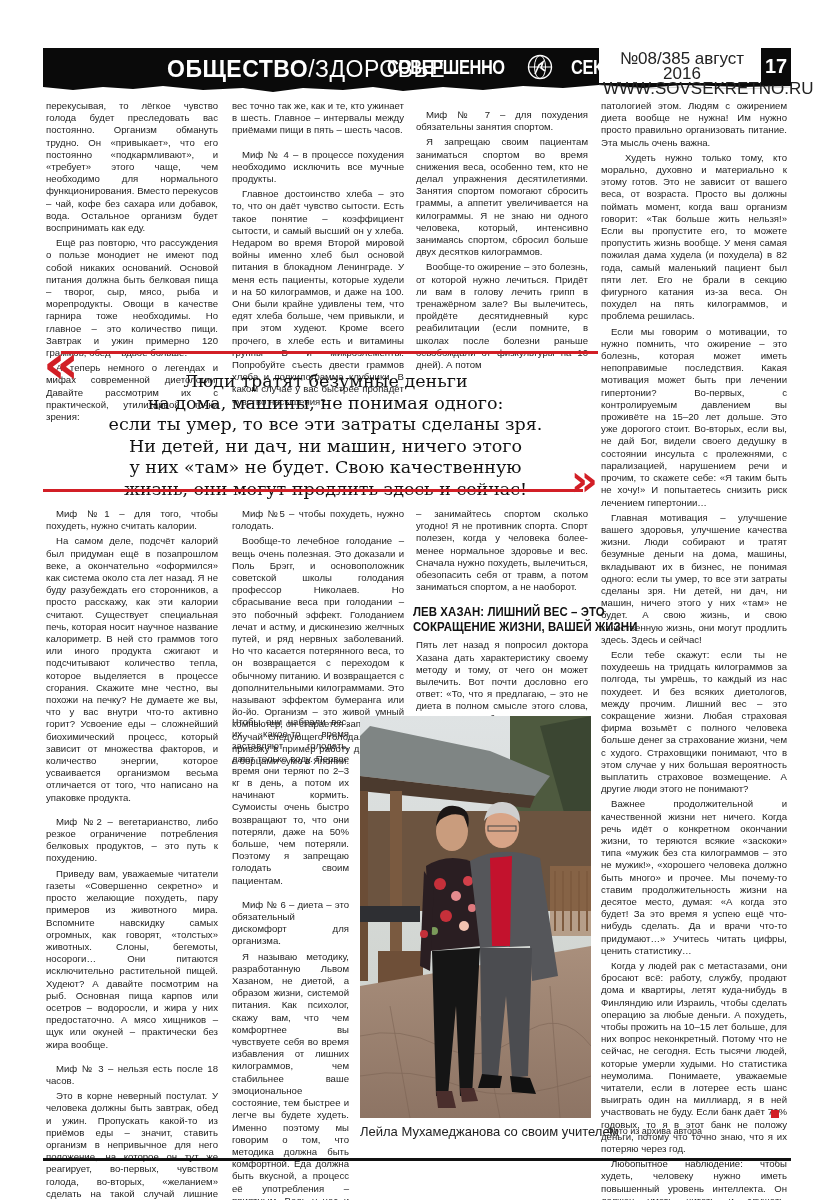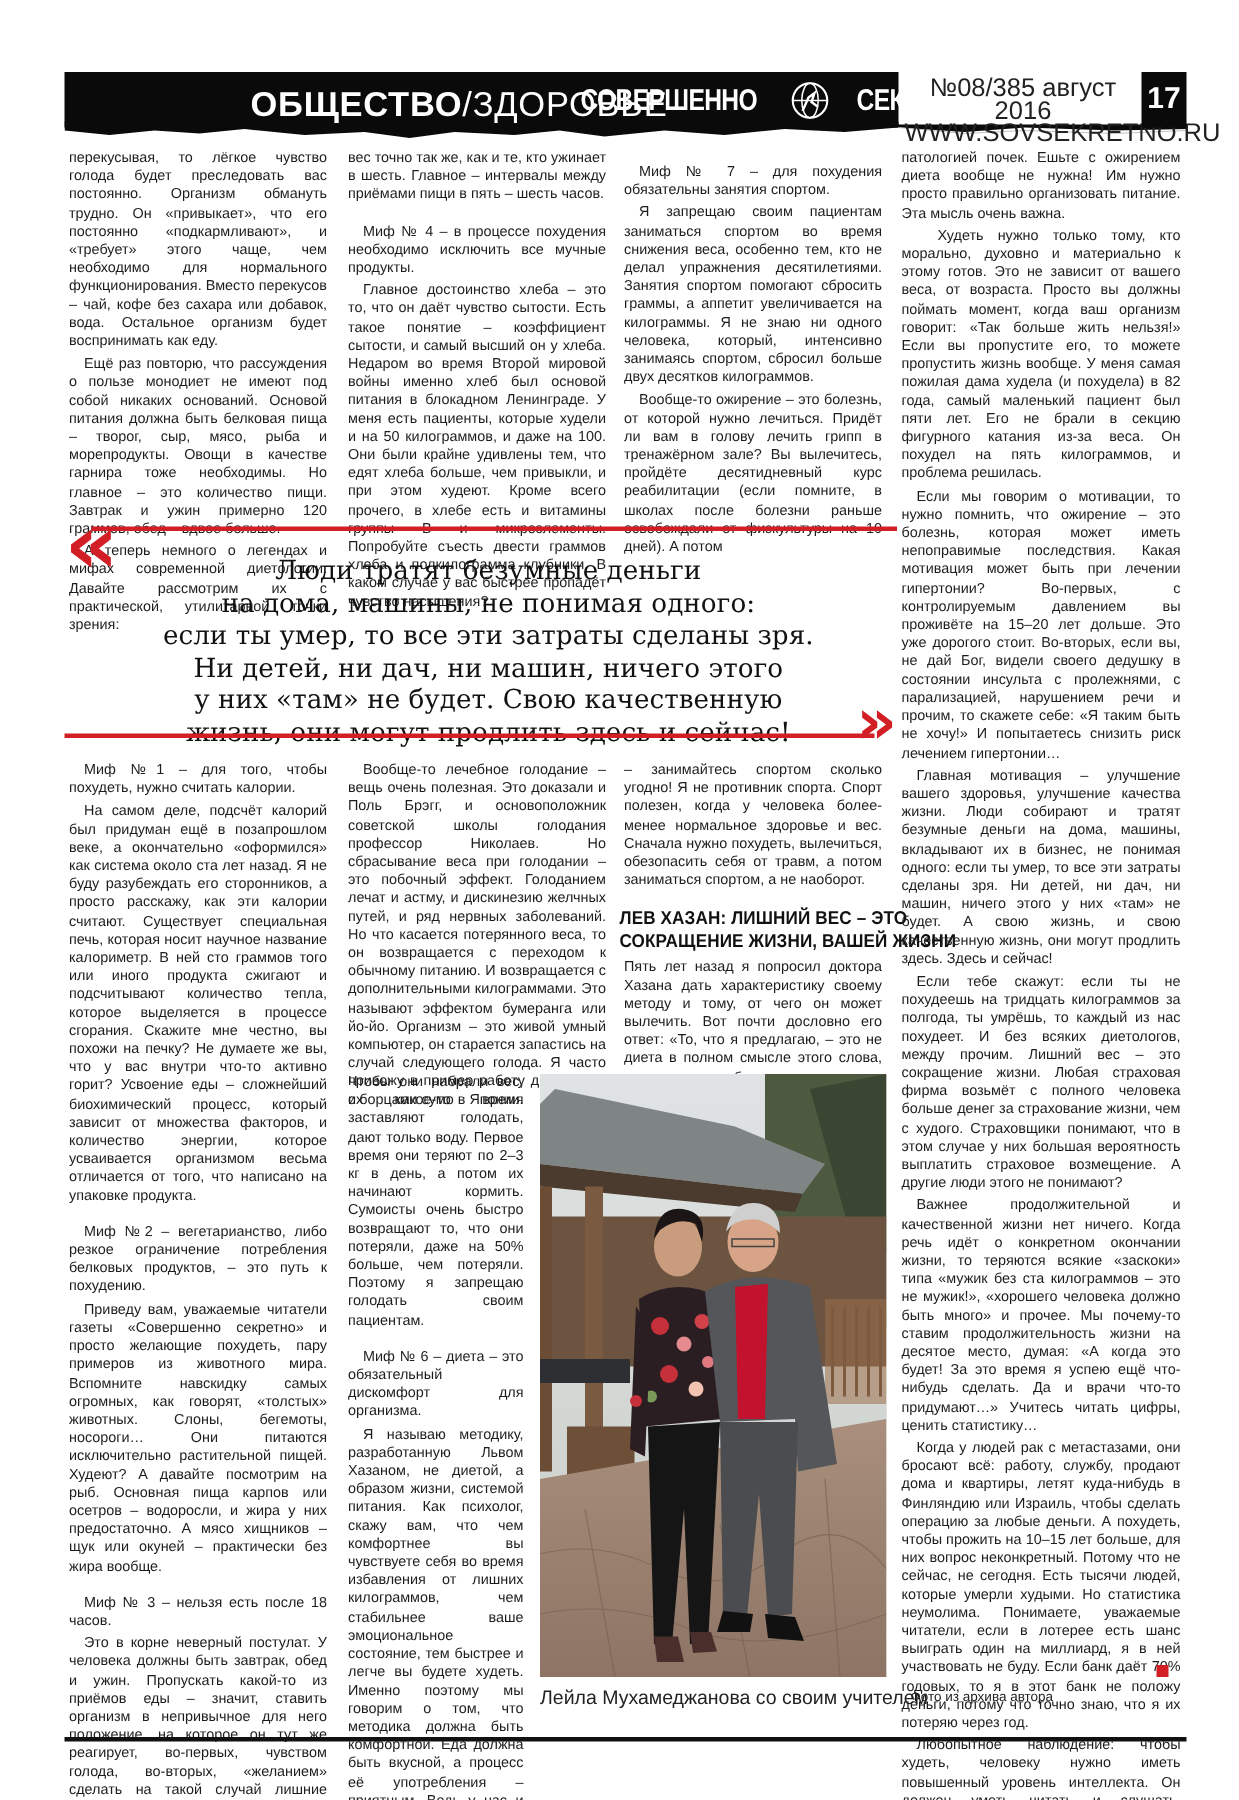--- a/index.html
+++ b/index.html
@@ -113,39 +113,40 @@
 <div class="col c1" style="top:505px;">
   <p>Миф №1 – для того, чтобы похудеть, нужно считать калории.</p>
   <p>На самом деле, подсчёт калорий был придуман ещё в позапрошлом веке, а окончательно «оформился» как система около ста лет назад. Я не буду разубеждать его сторонников, а просто расскажу, как эти калории считают. Существует специальная печь, которая носит научное название калориметр. В ней сто граммов того или иного продукта сжигают и подсчитывают количество тепла, которое выделяется в процессе сгорания. Скажите мне честно, вы похожи на печку? Не думаете же вы, что у вас внутри что-то активно горит? Усвоение еды – сложнейший биохимический процесс, который зависит от множества факторов, и количество энергии, которое усваивается организмом весьма отличается от того, что написано на упаковке продукта.</p>
   <p class="gap">Миф №2 – вегетарианство, либо резкое ограничение потребления белковых продуктов, – это путь к похудению.</p>
   <p>Приведу вам, уважаемые читатели газеты «Совершенно секретно» и просто желающие похудеть, пару примеров из животного мира. Вспомните навскидку самых огромных, как говорят, «толстых» животных. Слоны, бегемоты, носороги… Они питаются исключительно растительной пищей. Худеют? А давайте посмотрим на рыб. Основная пища карпов или осетров – водоросли, и жира у них предостаточно. А мясо хищников – щук или окуней – практически без жира вообще.</p>
   <p class="gap">Миф № 3 – нельзя есть после 18 часов.</p>
   <p>Это в корне неверный постулат. У человека должны быть завтрак, обед и ужин. Пропускать какой-то из приёмов еды – значит, ставить организм в непривычное для него положение, на которое он тут же реагирует, во-первых, чувством голода, во-вторых, «желанием» сделать на такой случай лишние жировые запасы. Младенцы, которые не читают глянцевых журналов и не понимают рассуждений диетологов почему-то требуют, чтобы их покормили на ночь, иначе они вам просто спать не дадут. Это в них природа говорит, инстинкты. Ужин – это обязательно. Мои пациенты, которые ужинают в девять-десять часов вечера, теряют</p>
 </div>
 
 <div class="col c2" style="top:505px;">
+  <p>Миф №5 – чтобы похудеть, нужно голодать.</p>
   <p>Вообще-то лечебное голодание – вещь очень полезная. Это доказали и Поль Брэгг, и основоположник советской школы голодания профессор Николаев. Но сбрасывание веса при голодании – это побочный эффект. Голоданием лечат и астму, и дискинезию желчных путей, и ряд нервных заболеваний. Но что касается потерянного веса, то он возвращается с переходом к обычному питанию. И возвращается с дополнительными килограммами. Это называют эффектом бумеранга или йо-йо. Организм – это живой умный компьютер, он старается запастись на случай следующего голода. Я часто привожу в пример работу диетологов с борцами сумо в Японии.</p>
 </div>
 <div class="col c2b" style="top:713px;">
   <p class="noind">Чтобы они набрали вес, их какое-то время заставляют голодать, дают только воду. Первое время они теряют по 2–3 кг в день, а потом их начинают кормить. Сумоисты очень быстро возвращают то, что они потеряли, даже на 50% больше, чем потеряли. Поэтому я запрещаю голодать своим пациентам.</p>
   <p class="gap">Миф № 6 – диета – это обязательный дискомфорт для организма.</p>
   <p>Я называю методику, разработанную Львом Хазаном, не диетой, а образом жизни, системой питания. Как психолог, скажу вам, что чем комфортнее вы чувствуете себя во время избавления от лишних килограммов, чем стабильнее ваше эмоциональное состояние, тем быстрее и легче вы будете худеть. Именно поэтому мы говорим о том, что методика должна быть комфортной. Еда должна быть вкусной, а процесс её употребления – приятным. Ведь у нас и так достаточно много стрессов, которые способствуют перееданию. Добавлять к ним ещё и стресс от того, что вы не можете съесть (в разумных пределах, конечно) ка-</p>
 </div>
 
 <div class="col c3" style="top:505px;">
   <p class="noind">– занимайтесь спортом сколько угодно! Я не противник спорта. Спорт полезен, когда у человека более-менее нормальное здоровье и вес. Сначала нужно похудеть, вылечиться, обезопасить себя от травм, а потом заниматься спортом, а не наоборот.</p>
   <div class="subhead">
     <div>Лев Хазан: лишний вес – это</div>
     <div>сокращение жизни, вашей жизни</div>
   </div>
   <p class="noind">Пять лет назад я попросил доктора Хазана дать характеристику своему методу и тому, от чего он может вылечить. Вот почти дословно его ответ: «То, что я предлагаю, – это не диета в полном смысле этого слова, это алгоритм быстрого похудения. Диеты назначают диабетикам, язвенникам, людям с панкреатитом, с тяжёлой</p>
 </div>
 
 <div class="col c4" style="top:97px;">
-  <p class="noind">патологией почек. Ешьте с ожирением диета вообще не нужна! Им нужно просто правильно организовать питание. Эта мысль очень важна.</p>
+  <p class="noind">патологией этом. Людям с ожирением диета вообще не нужна! Им нужно просто правильно организовать питание. Эта мысль очень важна.</p>
   <p style="text-indent:24px;">Худеть нужно только тому, кто морально, духовно и материально к этому готов. Это не зависит от вашего веса, от возраста. Просто вы должны поймать момент, когда ваш организм говорит: «Так больше жить нельзя!» Если вы пропустите его, то можете пропустить жизнь вообще. У меня самая пожилая дама худела (и похудела) в 82 года, самый маленький пациент был пяти лет. Его не брали в секцию фигурного катания из-за веса. Он похудел на пять килограммов, и проблема решилась.</p>
   <p>Если мы говорим о мотивации, то нужно помнить, что ожирение – это болезнь, которая может иметь непоправимые последствия. Какая мотивация может быть при лечении гипертонии? Во-первых, с контролируемым давлением вы проживёте на 15–20 лет дольше. Это уже дорогого стоит. Во-вторых, если вы, не дай Бог, видели своего дедушку в состоянии инсульта с пролежнями, с парализацией, нарушением речи и прочим, то скажете себе: «Я таким быть не хочу!» И попытаетесь снизить риск лечением гипертонии…</p>
   <p>Главная мотивация – улучшение вашего здоровья, улучшение качества жизни. Люди собирают и тратят безумные деньги на дома, машины, вкладывают их в бизнес, не понимая одного: если ты умер, то все эти затраты сделаны зря. Ни детей, ни дач, ни машин, ничего этого у них «там» не будет. А свою жизнь, и свою качественную жизнь, они могут продлить здесь. Здесь и сейчас!</p>
   <p>Если тебе скажут: если ты не похудеешь на тридцать килограммов за полгода, ты умрёшь, то каждый из нас похудеет. И без всяких диетологов, между прочим. Лишний вес – это сокращение жизни. Любая страховая фирма возьмёт с полного человека больше денег за страхование жизни, чем с худого. Страховщики понимают, что в этом случае у них большая вероятность выплатить страховое возмещение. А другие люди этого не понимают?</p>
   <p>Важнее продолжительной и качественной жизни нет ничего. Когда речь идёт о конкретном окончании жизни, то теряются всякие «заскоки» типа «мужик без ста килограммов – это не мужик!», «хорошего человека должно быть много» и прочее. Мы почему-то ставим продолжительность жизни на десятое место, думая: «А когда это будет! За это время я успею ещё что-нибудь сделать. Да и врачи что-то придумают…» Учитесь читать цифры, ценить статистику…</p>
   <p>Когда у людей рак с метастазами, они бросают всё: работу, службу, продают дома и квартиры, летят куда-нибудь в Финляндию или Израиль, чтобы сделать операцию за любые деньги. А похудеть, чтобы прожить на 10–15 лет больше, для них вопрос неконкретный. Потому что не сейчас, не сегодня. Есть тысячи людей, которые умерли худыми. Но статистика неумолима. Понимаете, уважаемые читатели, если в лотерее есть шанс выиграть один на миллиард, я в ней участвовать не буду. Если банк даёт 70% годовых, то я в этот банк не положу деньги, потому что точно знаю, что я их потеряю через год.</p>
   <p>Любопытное наблюдение: чтобы худеть, человеку нужно иметь повышенный уровень интеллекта. Он должен уметь читать и слушать, воспринимать прочитанное, уметь анализировать и думать. И, конечно, самое успешное похудение бывает только в контакте с врачом. Не просто определить объём порции, но и помочь избежать ошибок, поддержать в трудную минуту, успокоить, помочь, объяснить – вот моя задача. Когда я общаюсь с пациентами «глаза в глаза», даже по скайпу, то реально могу помочь. В других случаях гарантии, к сожалению, не может дать никто. «Лиепайская диета» – это ведь только метод…»</p>
 </div>
 
 <div class="photo">

